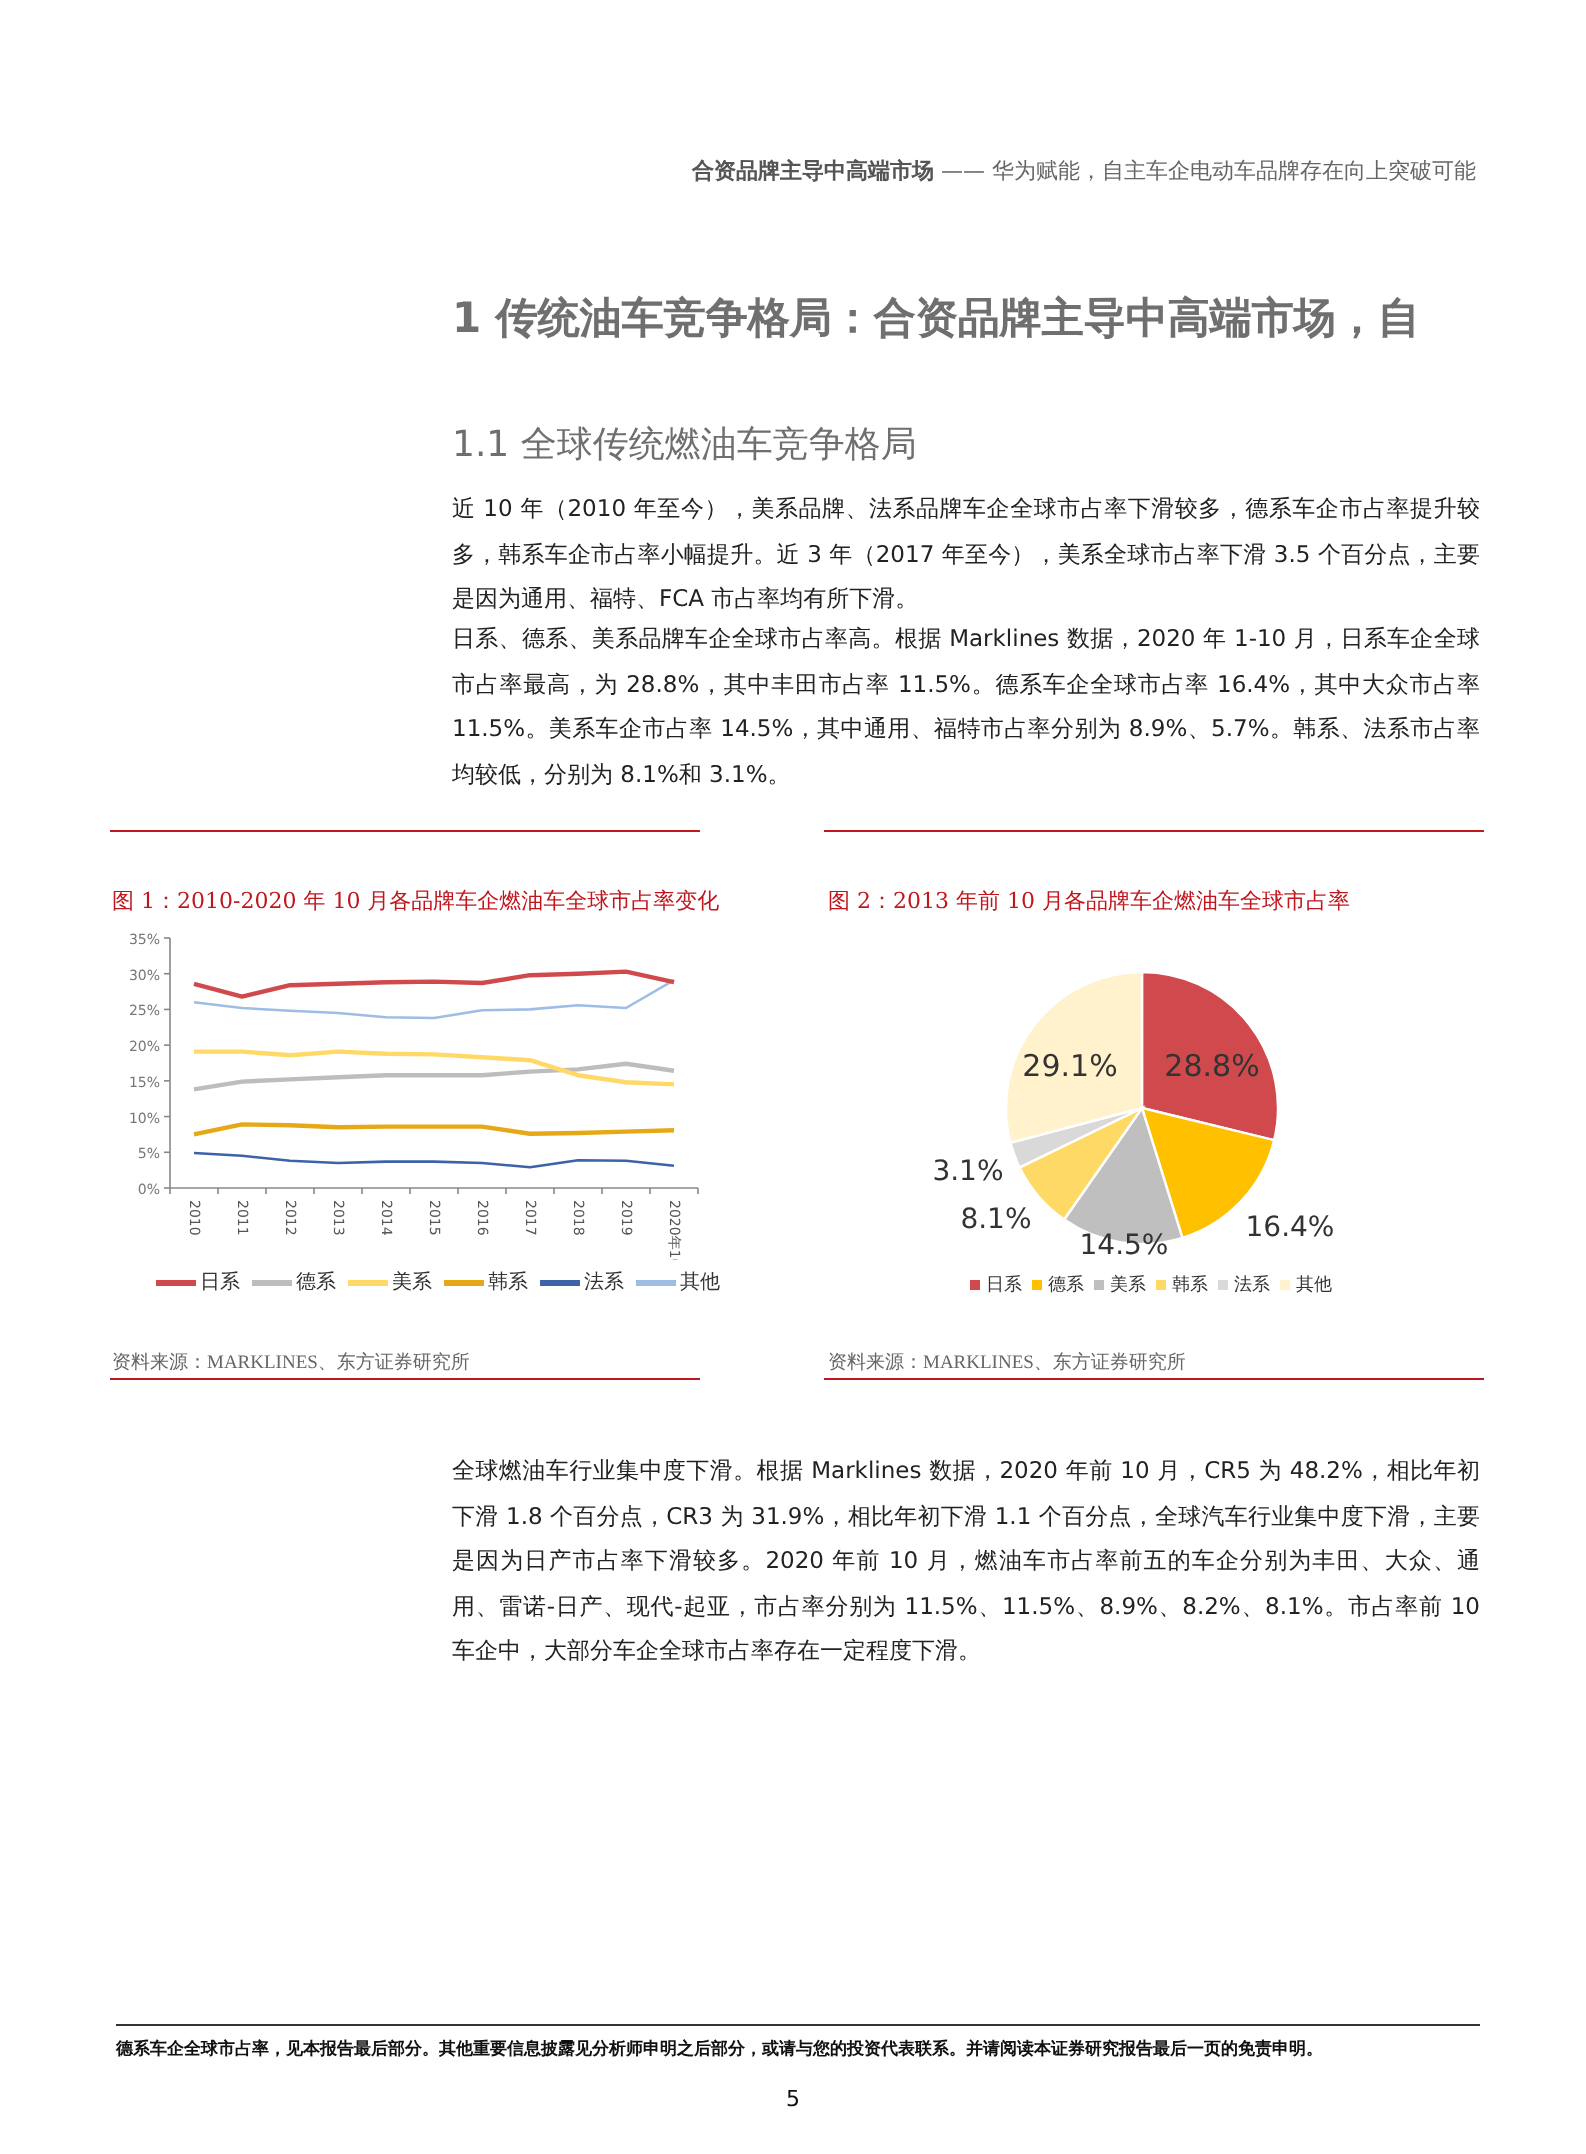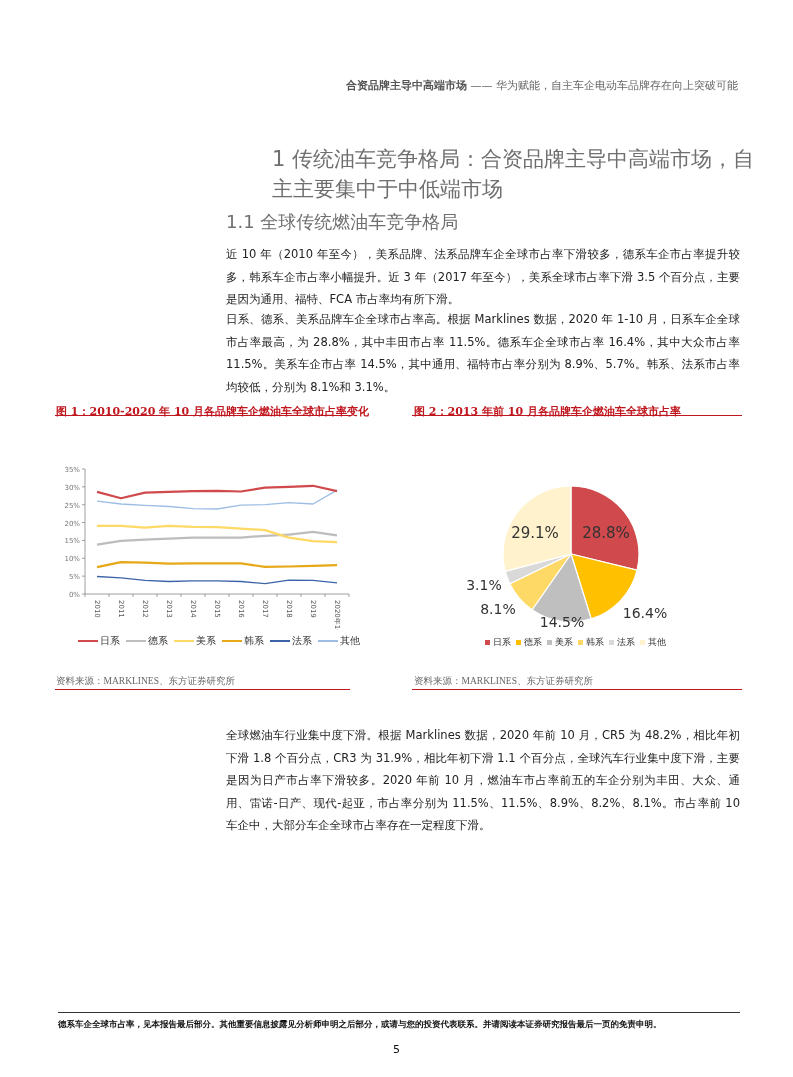--- a/index.html
+++ b/index.html
@@ -1,25 +1,25 @@
 <!DOCTYPE html>
 <html><head>
 <meta charset="utf-8">
 <style>
   html, body { margin:0; padding:0; background:#fff; }
   body { width:793px; height:1077px; position:relative; font-family:"DejaVu Sans", "Liberation Sans", sans-serif; color:#222; overflow:hidden; }
   .abs { position:absolute; }
   .running-header { left:300px; top:78px; width:438px; text-align:right; font-size:11px; color:#666; white-space:nowrap; }
-  .h1 { left:226px; top:144px; width:520px; font-size:21px; font-weight:normal; color:#6f6f6f; line-height:30px;margin-left:46px; }
+  .h1 { left:226px; top:144px; width:520px; font-size:21px; font-weight:bold; color:#6f6f6f; line-height:30px; }
   .h2 { left:226px; top:210px; font-size:18px; color:#6f6f6f;text-align:center; }
   .para { left:226px; width:514px; font-size:11.5px; line-height:22.5px; color:#222; text-align:justify; }
   .p1 { top:243px; }
   .p2 { top:308px; }
   .p3 { top:724px; }
-  .fig-title { top:404px; font-size:11px; font-weight:bold; color:#c0161e; font-family:"DejaVu Serif", "Liberation Serif", serif; white-space:nowrap;text-align:right; }
+  .fig-title { top:443px; font-size:11px; font-weight:normal; color:#c0161e; font-family:"DejaVu Serif", "Liberation Serif", serif; white-space:nowrap;text-align:right; }
   .fig-topline { top:415px; height:0; border-top:1.5px solid #c0161e; }
   .fig-bottomline { top:689px; height:0; border-top:1.5px solid #c0161e; }
   .source { top:675px; font-size:9.5px; color:#666; font-family:"Liberation Serif", serif; white-space:nowrap; }
   .footer-line { left:58px; top:1012px; width:682px; border-top:1.5px solid #333; }
   .disclaimer { left:58px; top:1019px; font-size:8.5px; font-weight:bold; color:#111; white-space:nowrap; }
   .page-num { left:0; width:793px; top:1043px; text-align:center; font-size:11px; color:#111; }
   svg text { font-family:"DejaVu Sans", "Liberation Sans", sans-serif; }
   .legend-row { top:634px; font-size:10px; color:#333; white-space:nowrap; }
   .legend-row .item { display:inline-block; margin-right:6px; }
   .legend-row .sw { display:inline-block; width:20px; height:2.5px; vertical-align:middle; margin-right:2px; }
@@ -31,21 +31,20 @@
 <body>
 
 <div class="abs running-header">
   <span style="font-weight:bold;color:#555">合资品牌主导中高端市场</span>
   <span>——</span>
   <span>华为赋能，自主车企电动车品牌存在向上突破可能</span>
 </div>
 
 <div class="abs h1">
   <div>1  传统油车竞争格局：合资品牌主导中高端市场，自</div>
-  <div>主主要集中于中低端市场</div>
 </div>
 <div class="abs h2">1.1  全球传统燃油车竞争格局</div>
 
 <div class="abs para p1">近 10 年（2010 年至今），美系品牌、法系品牌车企全球市占率下滑较多，德系车企市占率提升较多，韩系车企市占率小幅提升。近 3 年（2017 年至今），美系全球市占率下滑 3.5 个百分点，主要是因为通用、福特、FCA 市占率均有所下滑。</div>
 <div class="abs para p2">日系、德系、美系品牌车企全球市占率高。根据 Marklines 数据，2020 年 1-10 月，日系车企全球市占率最高，为 28.8%，其中丰田市占率 11.5%。德系车企全球市占率 16.4%，其中大众市占率 11.5%。美系车企市占率 14.5%，其中通用、福特市占率分别为 8.9%、5.7%。韩系、法系市占率均较低，分别为 8.1%和 3.1%。</div>
 
 <div class="abs fig-topline" style="left:55px;width:295px"></div>
 <div class="abs fig-title" style="left:56px">图 1：2010-2020 年 10 月各品牌车企燃油车全球市占率变化</div>
 
 <svg class="abs" style="left:55px;top:455px" width="300" height="175" id="linechart">

